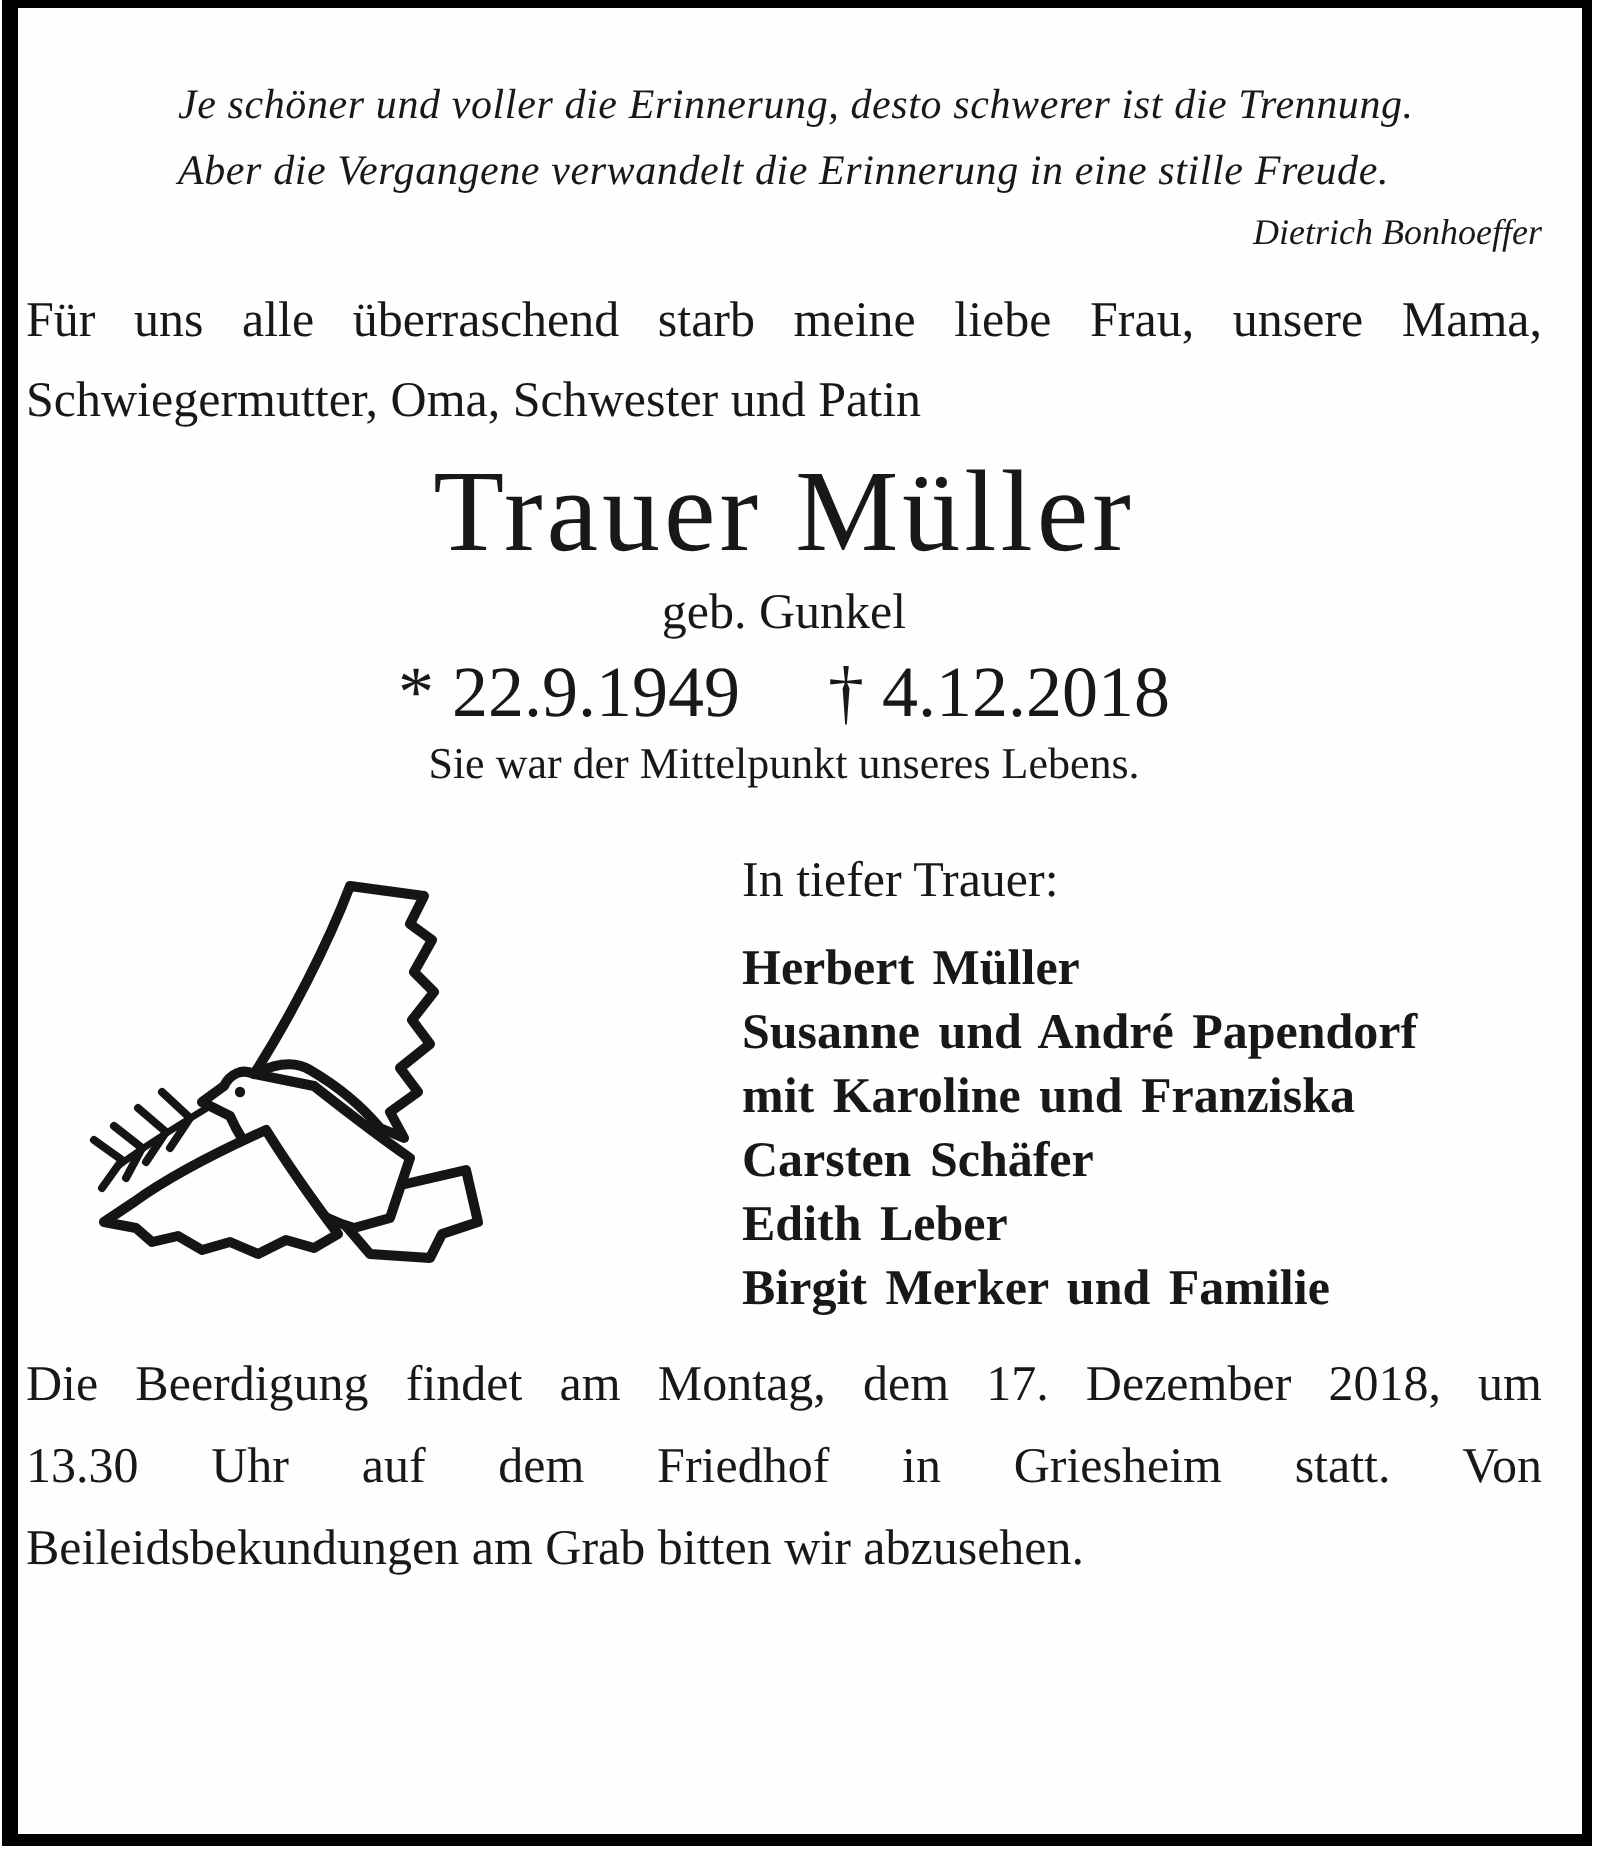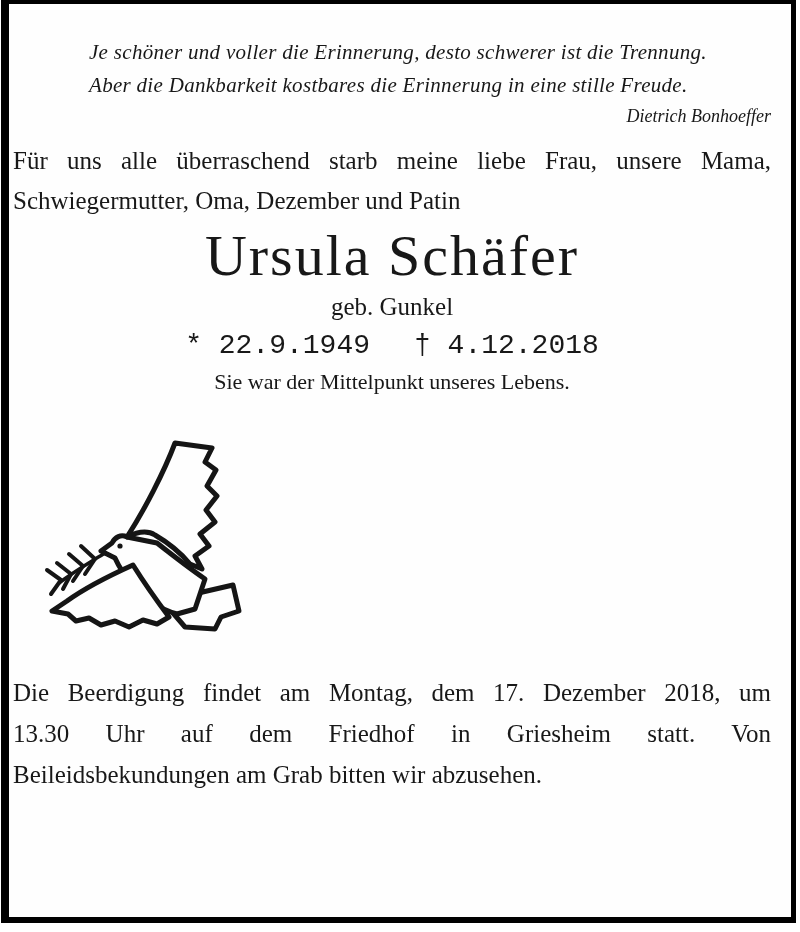--- a/index.html
+++ b/index.html
@@ -42,50 +42,50 @@
   .deceased-name {
     text-align: center;
     font-size: 58px;
     font-weight: normal;
     line-height: 70px;
     letter-spacing: 2px;
   }
   .maiden { text-align: center; font-size: 25px; line-height: 32px; }
   .dates {
     display: flex; justify-content: center; gap: 44px;
-    font-size: 28px; line-height: 34px; margin-top: 6px; font-family: Liberation Mono, monospace;
+    font-size: 36px; line-height: 34px; margin-top: 6px;
   }
   .epitaph { text-align: center; font-size: 22px; line-height: 34px; margin-top: 2px; }
   
   .mourn-row { display: flex; margin-top: 18px; margin-left: 10px; height: 244px; }
   .dove-wrap { width: 320px; height: 240px; flex: 0 0 auto; }
   .mourn-col { margin-left: 28px; padding-top: 8px; }
   .mourn-heading { font-size: 25px; line-height: 32px; }
   .mourners { margin-top: 12px; font-size: 25px; font-weight: bold; line-height: 32px; word-spacing: 3px; }
   
   .address { font-size: 25px; line-height: 32px; margin-top: 16px; }
   .funeral { margin-top: 11px; font-size: 25px; line-height: 41px; }
 </style>
 </head>
 <body>
 
 <div class="sheet">
 
   <div class="quote-block">
     <div>Je schöner und voller die Erinnerung, desto schwerer ist die Trennung.</div>
-    <div>Aber die Dankbarkeit kostbares die Erinnerung in eine stille Freude.</div>
+    <div>Aber die Vergangene verwandelt die Erinnerung in eine stille Freude.</div>
   </div>
   <div class="quote-attribution">Dietrich Bonhoeffer</div>
 
   <div class="intro">
     <div class="jline">Für uns alle überraschend starb meine liebe Frau, unsere Mama,</div>
-    <div>Schwiegermutter, Oma, Dezember und Patin</div>
+    <div>Schwiegermutter, Oma, Schwester und Patin</div>
   </div>
 
-  <h1 class="deceased-name">Ursula Schäfer</h1>
+  <h1 class="deceased-name">Trauer Müller</h1>
   <div class="maiden">geb. Gunkel</div>
 
   <div class="dates">
     <span>* 22.9.1949</span>
     <span>† 4.12.2018</span>
   </div>
 
   <div class="epitaph">Sie war der Mittelpunkt unseres Lebens.</div>
 
   <div class="mourn-row">
@@ -95,20 +95,31 @@
           <path d="M158,180 L210,168 L216,194 L198,200 L192,212 L162,210 L150,196 Z" fill="#fefefe" stroke-width="5"></path>
           <path d="M104,120 C98,117 92,120 89,126 L78,134 L92,141 C96,150 101,158 109,166 C120,180 136,192 154,197 L172,192 L182,162 C166,151 148,137 134,126 Z" fill="#fefefe" stroke-width="5"></path>
           <path d="M152,26 C141,55 122,92 104,120 C114,115 124,113 132,118 C144,125 157,135 167,147 L179,152 L172,139 L186,129 L177,117 L192,105 L183,93 L194,79 L184,69 L193,53 L182,45 L189,31 Z" fill="#fefefe" stroke-width="5"></path>
           <path d="M110,148 C90,157 62,171 44,184 L29,194 L45,197 L53,204 L66,201 L78,208 L92,204 L106,210 L120,203 L134,207 L146,200 C134,184 120,164 110,148 Z" fill="#fefefe" stroke-width="5"></path>
           <path d="M82,136 C66,146 52,154 36,166" stroke-width="3.5"></path>
           <path d="M72,142 L58,129 M72,142 L62,157 M60,149 L46,137 M60,149 L50,164 M48,157 L34,146 M48,157 L40,172 M38,163 L24,153 M38,163 L28,177" stroke-width="4"></path>
           <circle cx="97" cy="129" r="2.6" fill="#151515" stroke="none"></circle>
         </g>
       </svg>
     </div>
+    <div class="mourn-col">
+      <div class="mourn-heading">In tiefer Trauer:</div>
+      <div class="mourners">
+        <div>Herbert Müller</div>
+        <div>Susanne und André Papendorf</div>
+        <div>mit Karoline und Franziska</div>
+        <div>Carsten Schäfer</div>
+        <div>Edith Leber</div>
+        <div>Birgit Merker und Familie</div>
+      </div>
+    </div>
   </div>
 
 
   <div class="funeral">
     <div class="jline">Die Beerdigung findet am Montag, dem 17. Dezember 2018, um</div>
     <div class="jline">13.30 Uhr auf dem Friedhof in Griesheim statt. Von</div>
     <div>Beileidsbekundungen am Grab bitten wir abzusehen.</div>
   </div>
 
 </div>

